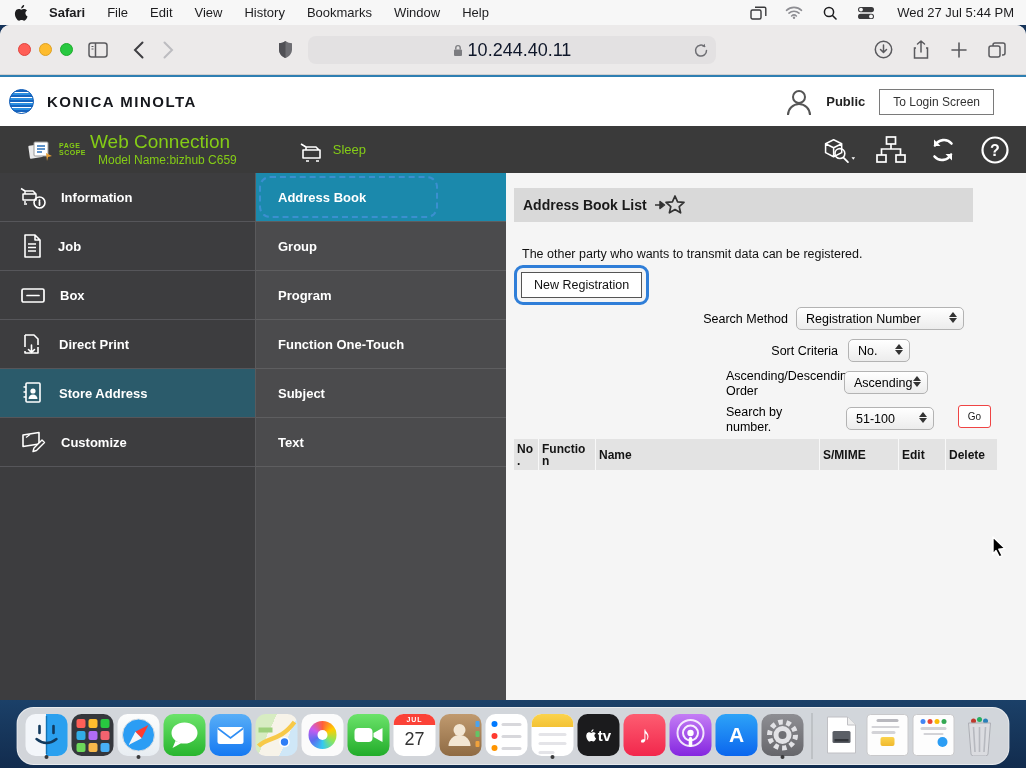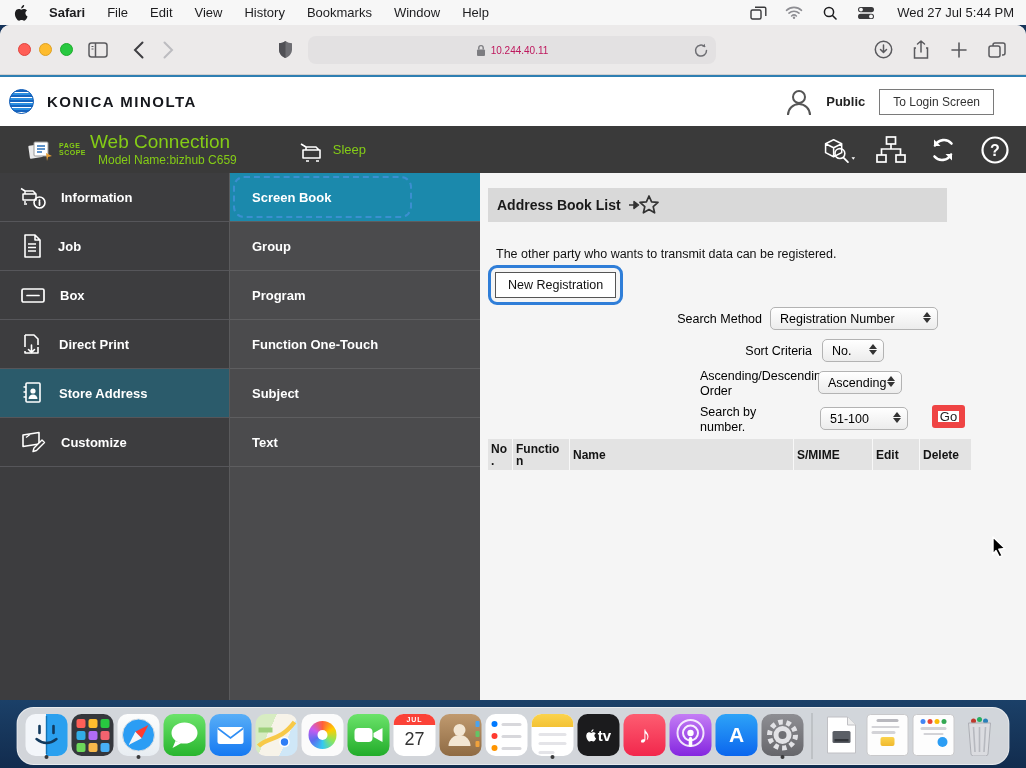--- a/index.html
+++ b/index.html
@@ -23,21 +23,21 @@
   .toolbar { height:50px; background:#eceaea; display:flex; align-items:center; position:relative;
              border-bottom:1px solid #d2d0d0; }
   .lights { display:flex; gap:8px; margin-left:18px; }
   .light { width:13px; height:13px; border-radius:50%; }
   .l-red { background:#ff5f57; border:1px solid #e0443e; }
   .l-yel { background:#febc2e; border:1px solid #dea123; }
   .l-grn { background:#28c840; border:1px solid #1dad2b; }
   .tb-ic { width:30px; height:26px; display:flex; align-items:center; justify-content:center; color:#5a5a5e; }
   .tb-gap { width:10px; }
   .urlbar { position:absolute; left:308px; top:11px; width:408px; height:28px; background:#e3e1e2;
-            border-radius:8px; display:flex; align-items:center; justify-content:center; font-size:10px; color:#be185d;text-align:right; }
+            border-radius:8px; display:flex; align-items:center; justify-content:center; font-size:18px; color:#0f172a;text-align:right; }
   .urlbar .reload { position:absolute; right:8px; }
   .tb-right { position:absolute; right:14px; display:flex; gap:8px; }
 
   
   .km-header { height:51px; background:#ffffff; border-top:2px solid #2e7fb2; display:flex; align-items:center; position:relative; }
   .km-logo { display:flex; align-items:center; gap:13px; margin-left:9px; }
   .globe { width:25px; height:25px; border-radius:50%;
            background:repeating-linear-gradient(#1464c0 0 2px, #ffffff 2px 3px, #2b8fe0 3px 5px);
            background-color:#1b6fd0; border:1px solid #1560b8; }
   .km-brand { font-size:15px; font-weight:bold; letter-spacing:1.5px; color:#16181d; }
@@ -52,21 +52,21 @@
   .wc-block { margin-left:4px; }
   .wc-title { font-size:19px; font-weight:400; line-height:20px; }
   .wc-model { font-size:12px; margin-left:8px; margin-top:1px; }
   .sleep { display:flex; align-items:center; gap:8px; margin-left:62px; }
   .sleep-label { font-size:13px; }
   .hd-icons { margin-left:auto; display:flex; align-items:center; gap:18px; margin-right:14px; }
   .hd-ic { width:34px; height:32px; display:flex; align-items:center; justify-content:center; position:relative; }
 
   
   .page-body { display:flex; height:527px; }
-  .nav1 { width:229px; background:#3d3d3f; }
+  .nav1 { width:255px; background:#3d3d3f; }
   .nav1-item { height:49px; display:flex; align-items:center; gap:14px; padding-left:20px;
                border-bottom:1px solid #56565a; color:#fff; font-size:13px; font-weight:bold; }
   .nav1-item.active { background:#2b5b6b; }
   .nav2 { width:251px; background:#4b4b4d; border-left:1px solid #5a5a5c; }
   .nav2-item { height:49px; display:flex; align-items:center; padding-left:22px; color:#fff;
                font-size:13px; font-weight:bold; border-bottom:1px solid #5e5e60; position:relative; }
   .nav2-item.active { background:#1b89ac; }
   .focus-ring { position:absolute; left:3px; right:68px; top:3px; bottom:3px;
                 border:2px dashed #3b8fd0; border-radius:11px; pointer-events:none; }
 
@@ -80,22 +80,22 @@
   .newreg-btn { border:1px solid #555; background:#fff; font-size:12.5px; color:#111; padding:5px 12px; }
 
   .srow-label { position:absolute; font-size:12.5px; color:#000; line-height:15px; }
   .msel { position:absolute; height:23px; border:1px solid #b3b3b3; border-radius:5px;
           background:linear-gradient(#ffffff,#ececec); display:flex; align-items:center;
           padding:0 22px 0 9px; font-size:12.5px; color:#000; }
   .msel .arrows { position:absolute; right:6px; top:4px; display:flex; flex-direction:column; gap:1px; }
   .msel .arrows i { display:block; width:0; height:0; border-left:4px solid transparent; border-right:4px solid transparent; }
   .msel .arrows .up { border-bottom:5px solid #333; }
   .msel .arrows .dn { border-top:5px solid #333; }
-  .go-btn { position:absolute; left:452px; top:232px; width:33px; height:23px; border:6px solid #ef4444;
-            border-radius:3px; background:#fff; font-size:13px; color:#222; display:flex; align-items:center; justify-content:center; }
+  .go-btn { position:absolute; left:452px; top:232px; width:33px; height:23px; border:1px solid #ef4444;
+            border-radius:3px; background:#fff; font-size:10px; color:#222; display:flex; align-items:center; justify-content:center; }
 
   .ab-table { position:absolute; left:8px; top:266px; display:flex; }
   .ab-th { background:#e3e3e3; border-right:1px solid #f8f8f8; padding:2px 3px; font-size:12px; font-weight:bold;
            color:#141414; line-height:12px; height:31px; display:flex; flex-direction:column; justify-content:center;
            overflow-wrap:anywhere; }
   .c0{width:25px;} .c1{width:57px;} .c2{width:224px;} .c3{width:79px;} .c4{width:47px;} .c5{width:51px; border-right:none;}
 
   
   .desktop { position:absolute; left:0; top:700px; width:1026px; height:68px; background:linear-gradient(#1b4068,#122c4e); }
   .dock { position:absolute; left:50%; transform:translateX(-50%); bottom:3px; height:58px;
@@ -407,21 +407,21 @@
               <path d="M6 7.5l4-3" stroke="#fff" stroke-width="1.2"></path>
               <path d="M14 18l8-8 2.5 2.5-8 8-3.5 1z" fill="#3d3d3f" stroke="#fff" stroke-width="1.4" stroke-linejoin="round"></path>
             </svg>
           </span>
         <span>Customize</span>
       </div>
     </div>
 
     <div class="nav2">
       <div class="nav2-item active">
-        <span>Screen Book</span>
+        <span>Address Book</span>
         <span class="focus-ring"></span>
       </div>
       <div class="nav2-item">
         <span>Group</span>
       </div>
       <div class="nav2-item">
         <span>Program</span>
       </div>
       <div class="nav2-item">
         <span>Function One-Touch</span>

